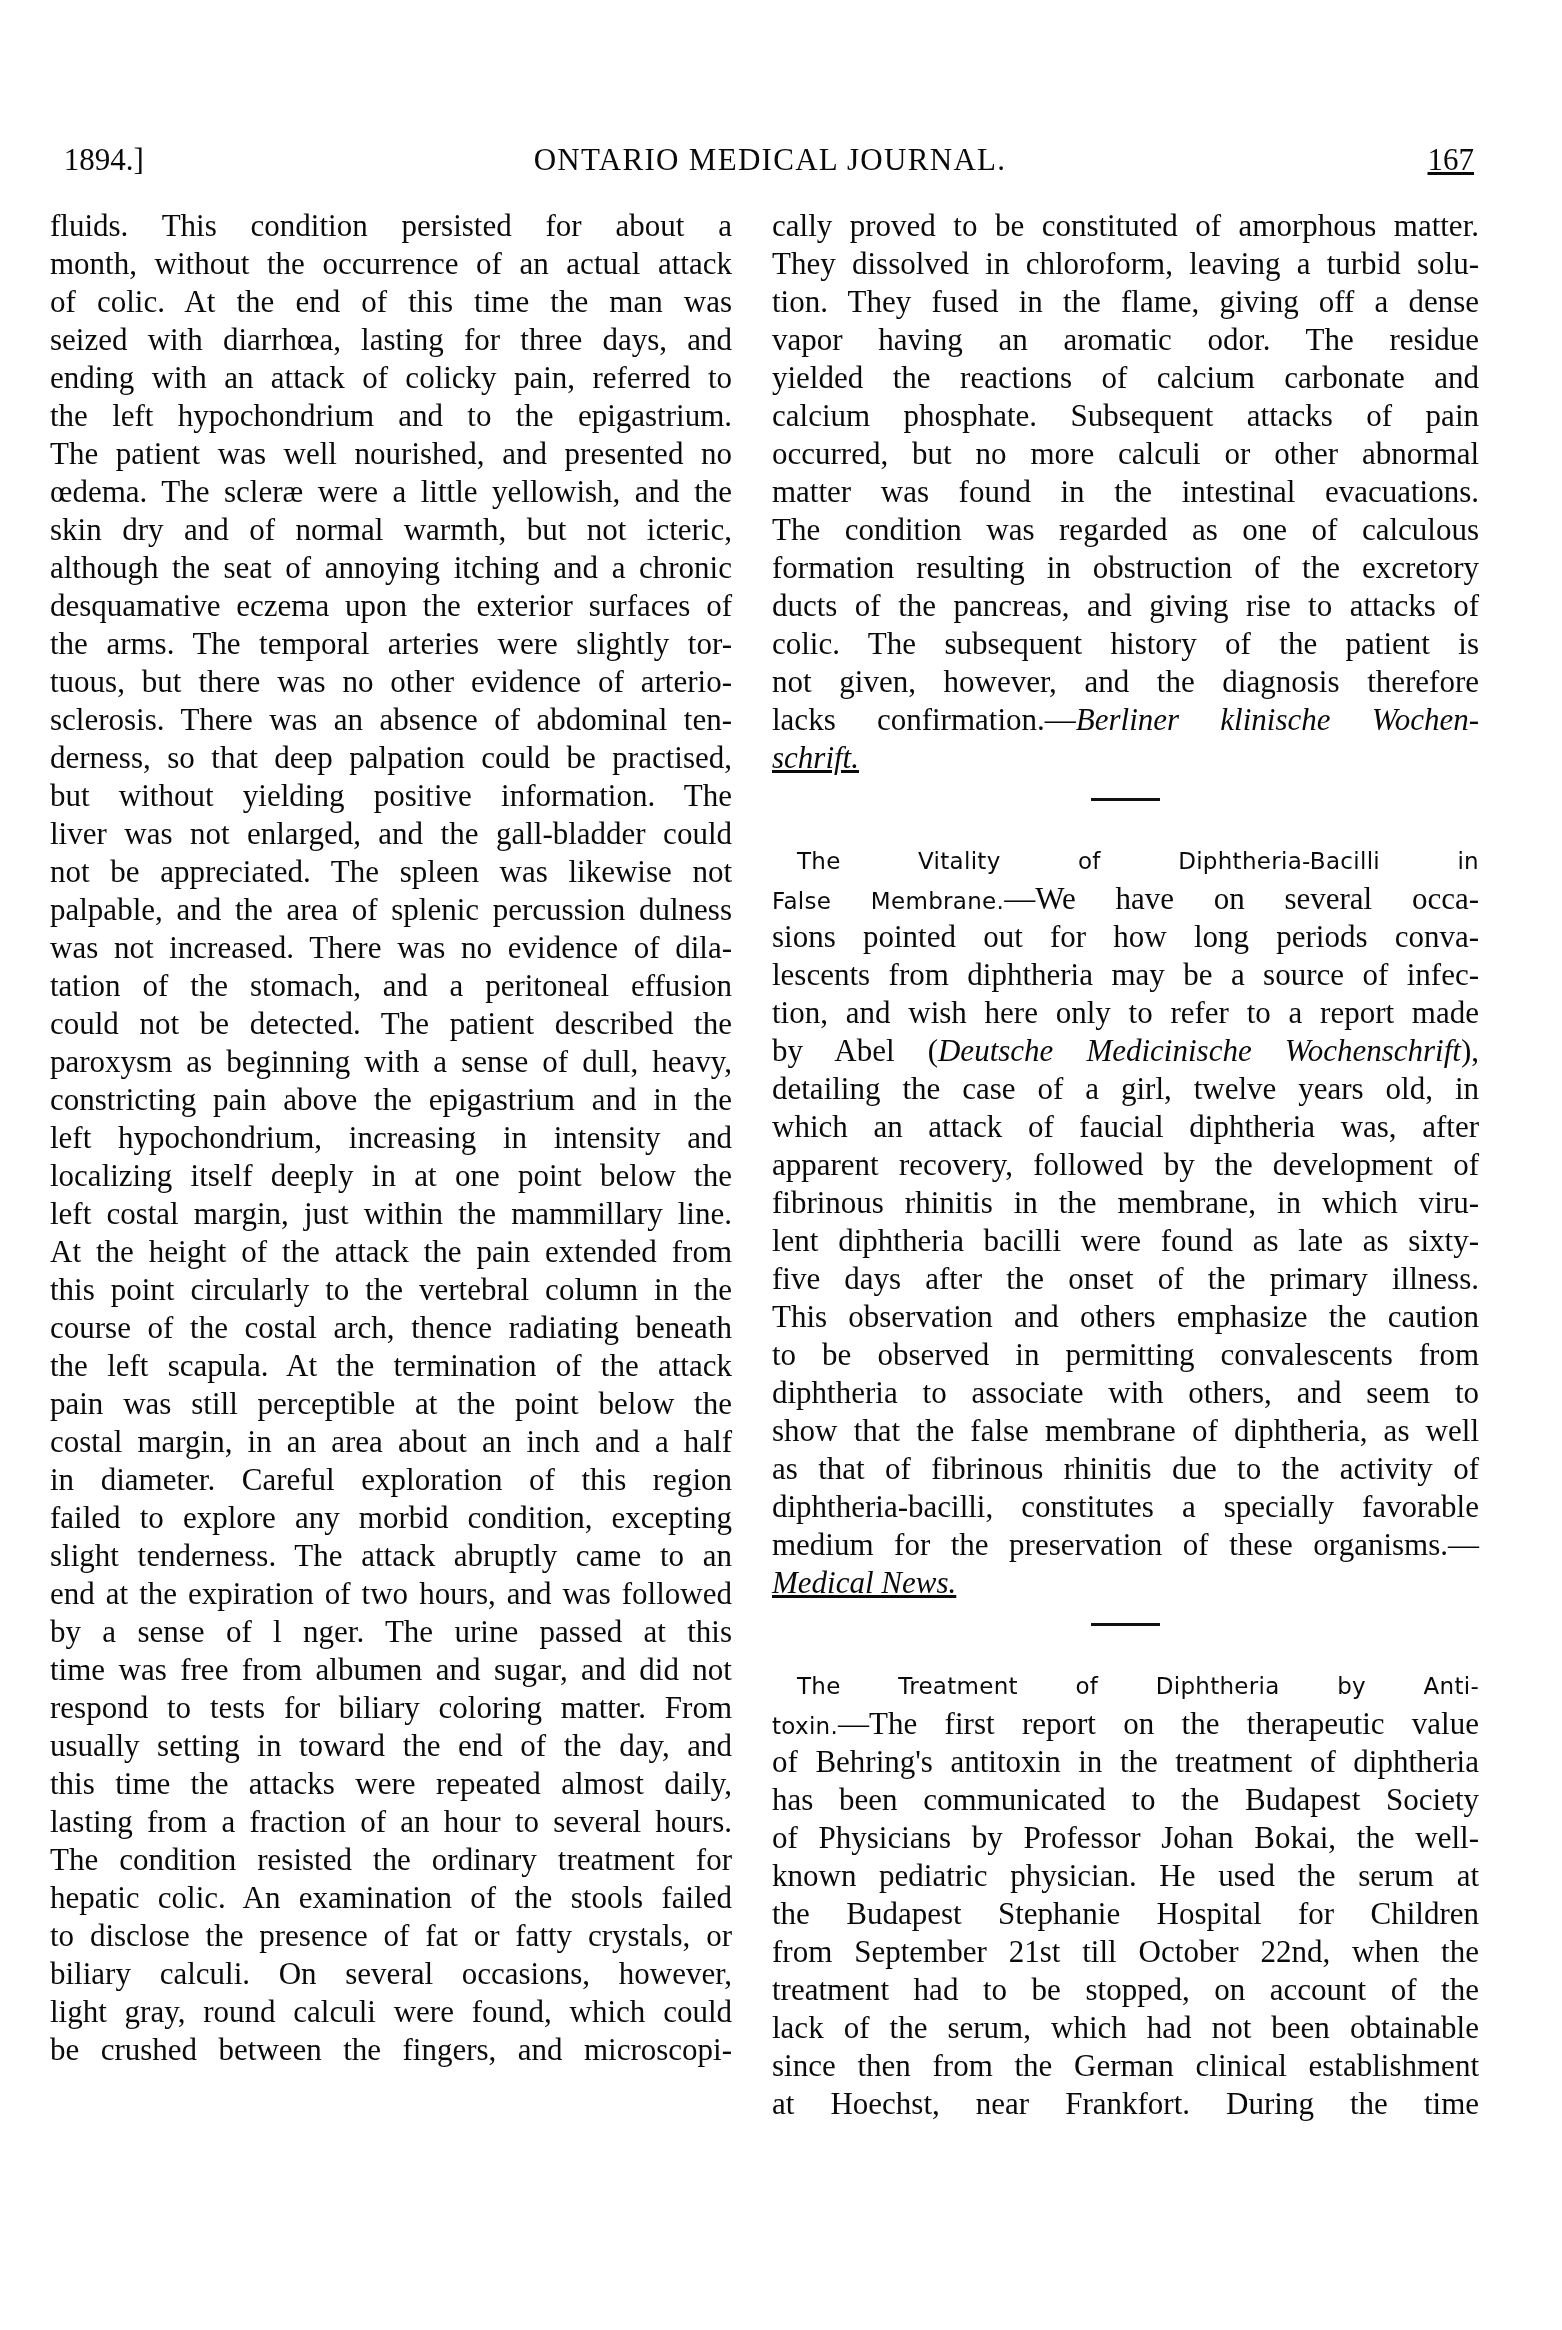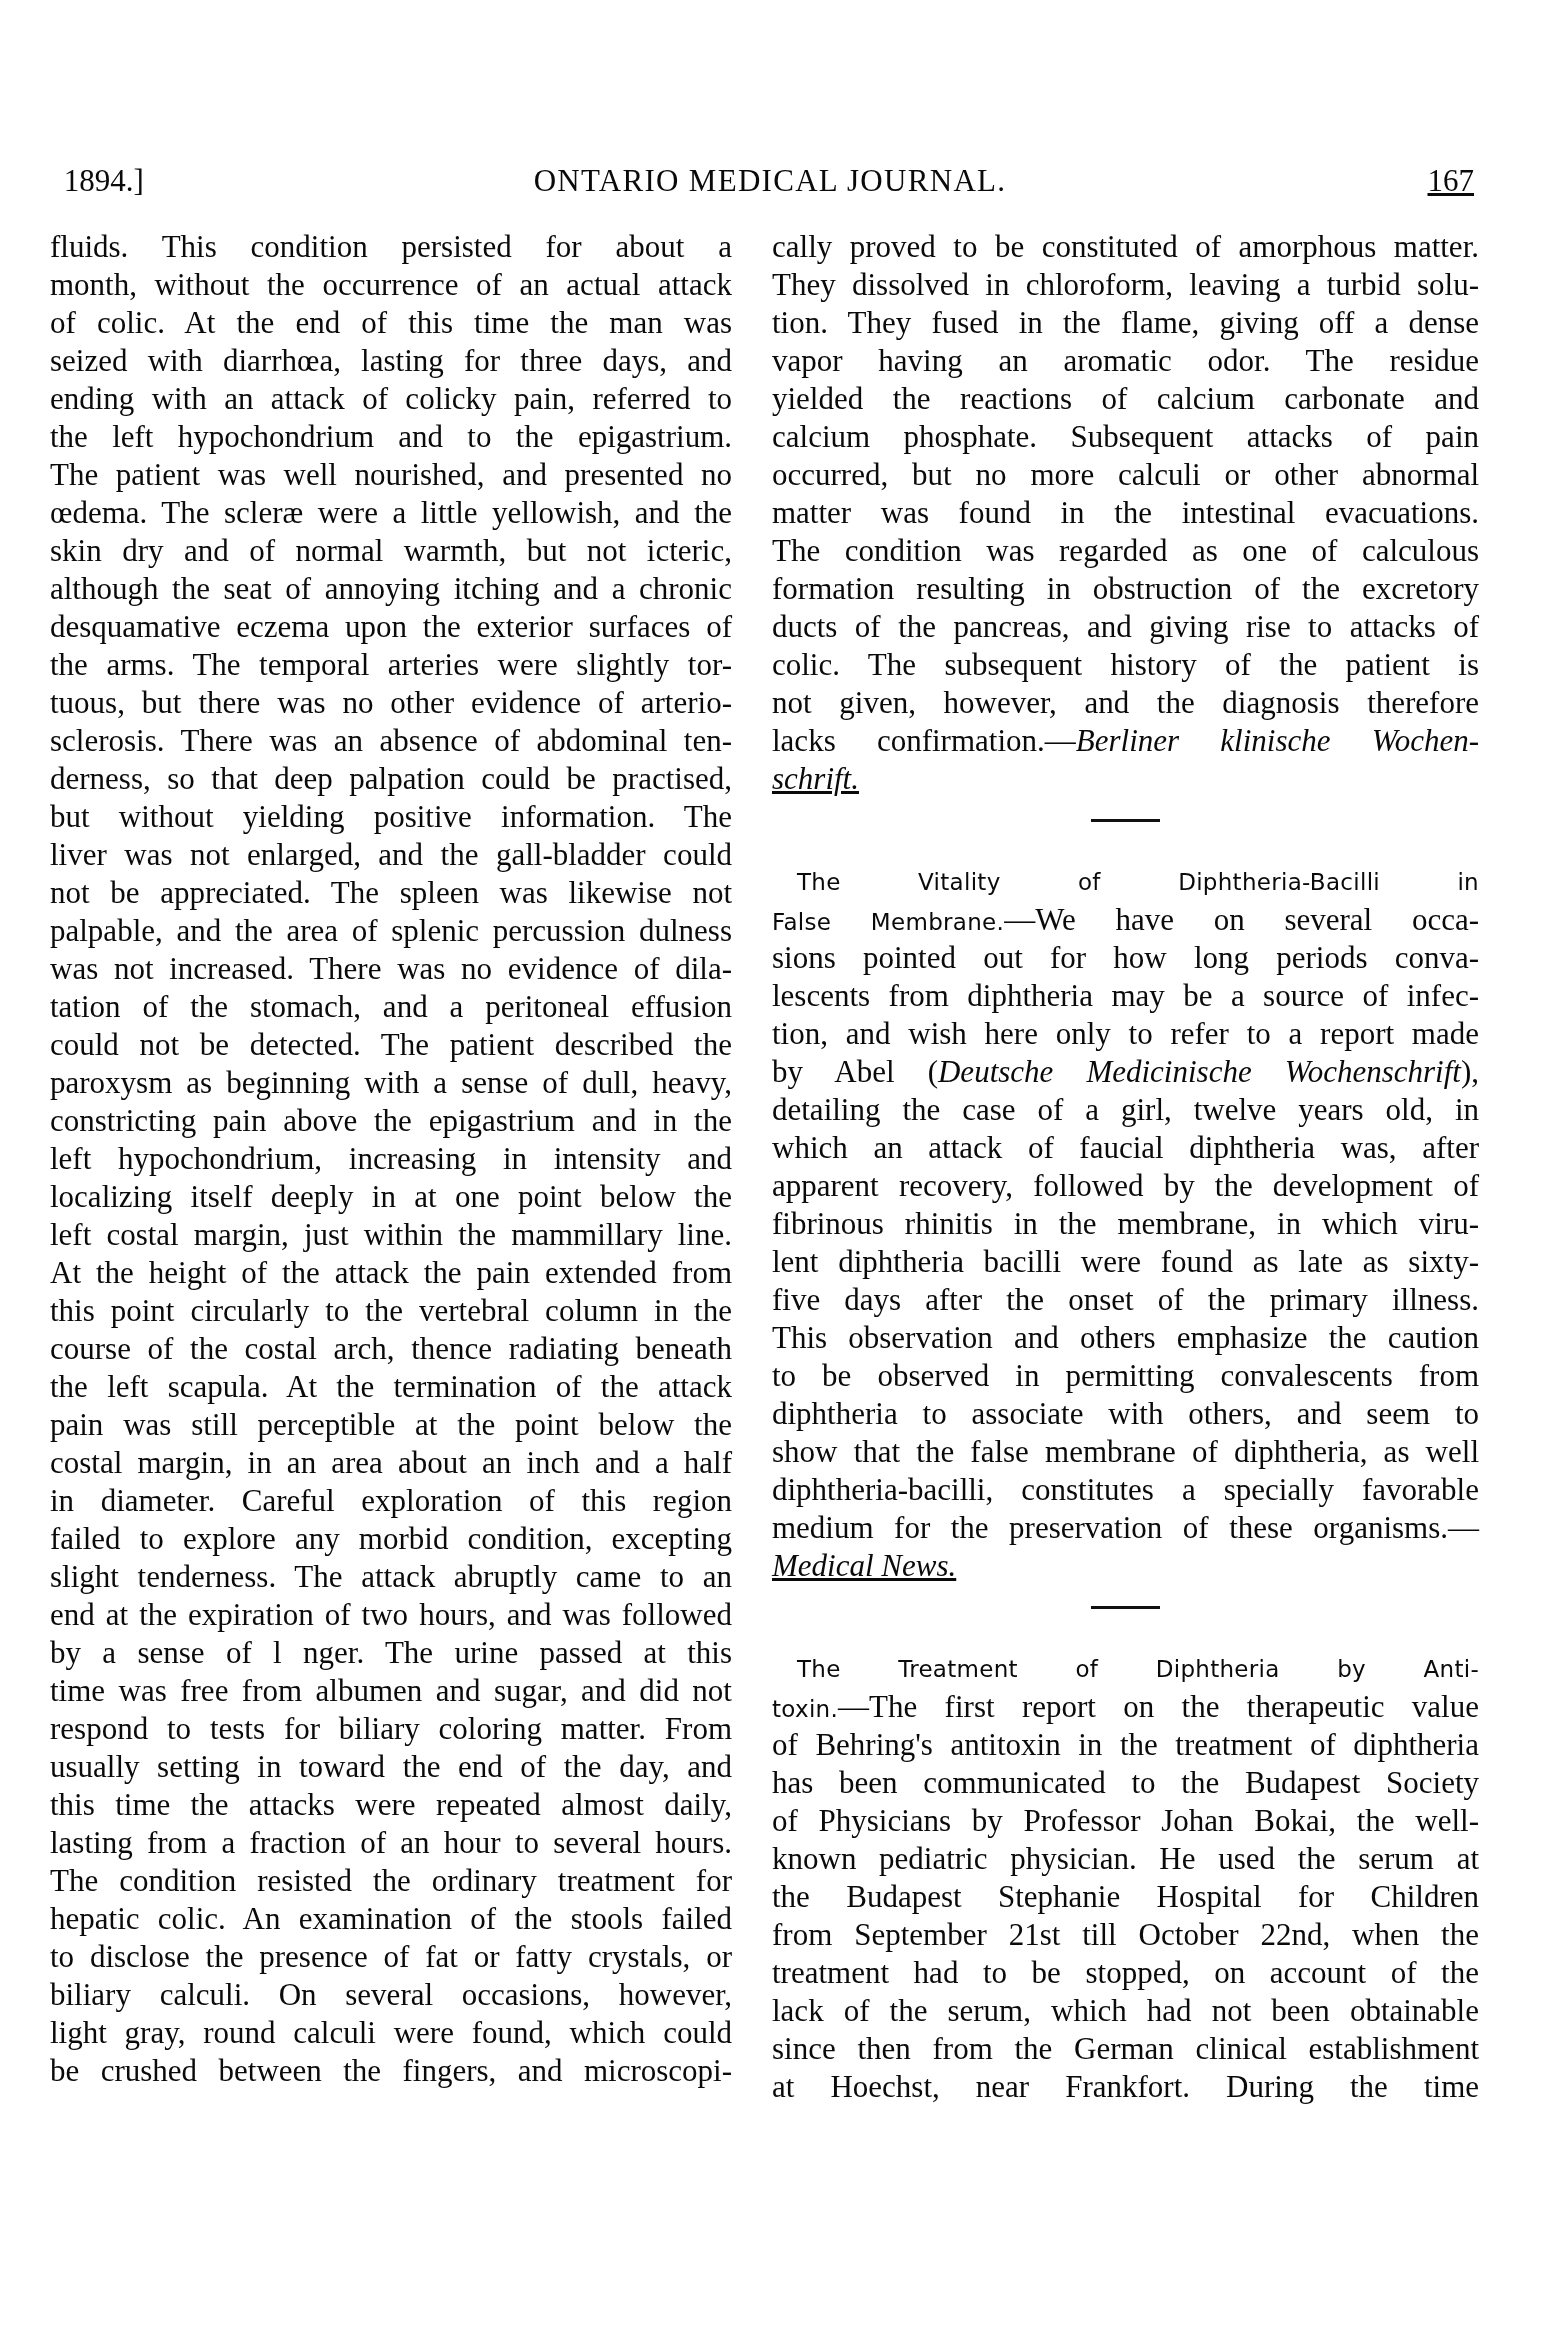--- a/index.html
+++ b/index.html
@@ -11,21 +11,21 @@
     width: 1563px;
     height: 2330px;
     position: relative;
     overflow: hidden;
     color: #0a0a0a;
     font-family: "Liberation Serif", "DejaVu Serif", serif;
   }
   .page {
     position: absolute;
     left: 0; top: 0;
-    width: 1563px; height: 1715px; margin-top: 21px;
+    width: 1563px; height: 1715px;
   }
   .running-head {
     position: absolute;
     top: 135px;
     left: 50px;
     width: 1440px;
     height: 50px;
     font-size: 31px;
     line-height: 50px;
   }
@@ -173,20 +173,21 @@
           <span class="line">detailing the case of a girl, twelve years old, in</span>
           <span class="line">which an attack of faucial diphtheria was, after</span>
           <span class="line">apparent recovery, followed by the development of</span>
           <span class="line">fibrinous rhinitis in the membrane, in which viru-</span>
           <span class="line">lent diphtheria bacilli were found as late as sixty-</span>
           <span class="line">five days after the onset of the primary illness.</span>
           <span class="line">This observation and others emphasize the caution</span>
           <span class="line">to be observed in permitting convalescents from</span>
           <span class="line">diphtheria to associate with others, and seem to</span>
           <span class="line">show that the false membrane of diphtheria, as well</span>
+          <span class="line">as that of fibrinous rhinitis due to the activity of</span>
           <span class="line">diphtheria-bacilli, constitutes a specially favorable</span>
           <span class="line">medium for the preservation of these organisms.—</span>
         </div>
       <span class="line last">
         <em>Medical News.</em>
       </span>
     </article>
 
     <div class="rule"></div>
 

